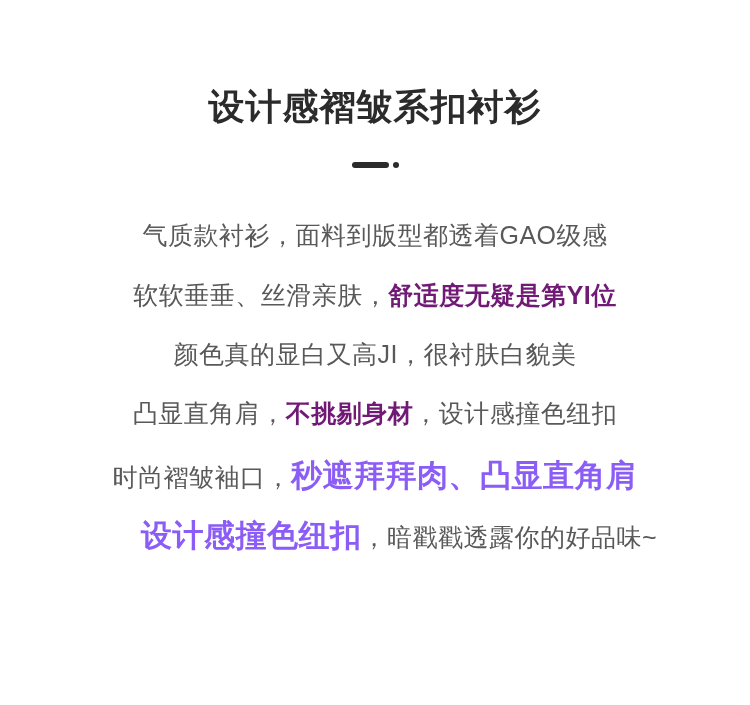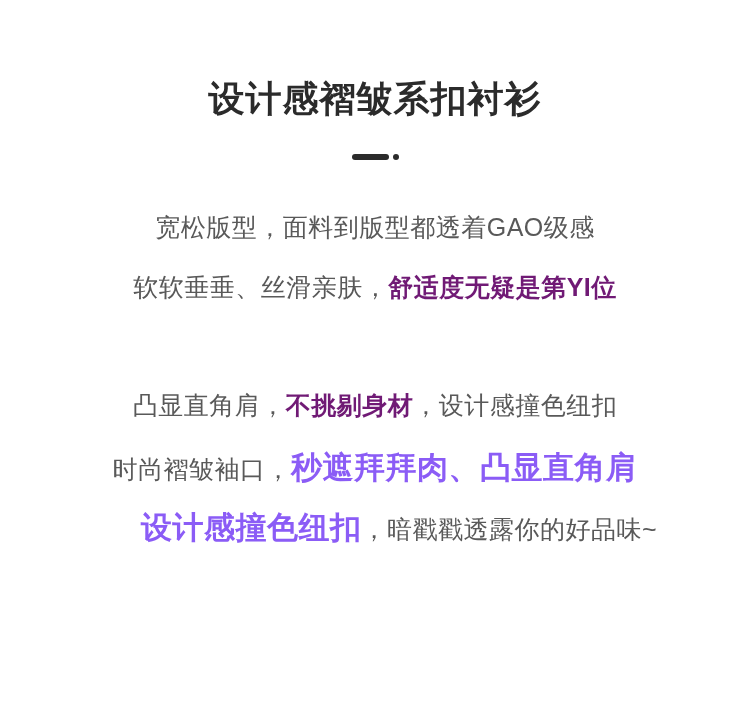--- a/index.html
+++ b/index.html
@@ -1,21 +1,21 @@
 <!DOCTYPE html>
 <html><head>
 <meta charset="utf-8">
 <style>
   * { margin: 0; padding: 0; box-sizing: border-box; }
   html, body { background: #ffffff; }
   .page {
     position: relative;
     width: 750px;
     height: 615px;
-    margin: 0 auto;
+    margin: 8px auto;
     background: #ffffff;
     overflow: hidden;
     font-family: "Liberation Sans", "DejaVu Sans", sans-serif;
   }
   .abs-line {
     position: absolute;
     left: 0;
     right: 0;
     text-align: center;
     white-space: nowrap;
@@ -79,27 +79,30 @@
 
 <main class="page">
 
   <h1 class="abs-line title">设计感褶皱系扣衬衫</h1>
 
   <div class="abs-line divider">
     <span class="dash"></span><span class="dot"></span>
   </div>
 
   <p class="abs-line line l1">
-    <span class="seg">宽松版型，面料到版型都透着GAO级感</span>
+    <span class="seg">气质款衬衫，面料到版型都透着GAO级感</span>
   </p>
 
   <p class="abs-line line l2">
     <span class="seg">软软垂垂、丝滑亲肤，</span><span class="seg em">舒适度无疑是第YI位</span>
   </p>
 
+  <p class="abs-line line l3">
+    <span class="seg">颜色真的显白又高JI，很衬肤白貌美</span>
+  </p>
 
   <p class="abs-line line l4">
     <span class="seg">凸显直角肩，</span><span class="seg em">不挑剔身材</span><span class="seg">，设计感撞色纽扣</span>
   </p>
 
   <p class="abs-line line l5">
     <span class="seg">时尚褶皱袖口，</span><span class="seg em-lg">秒遮拜拜肉、凸显直角肩</span>
   </p>
 
   <p class="abs-line line l6">

